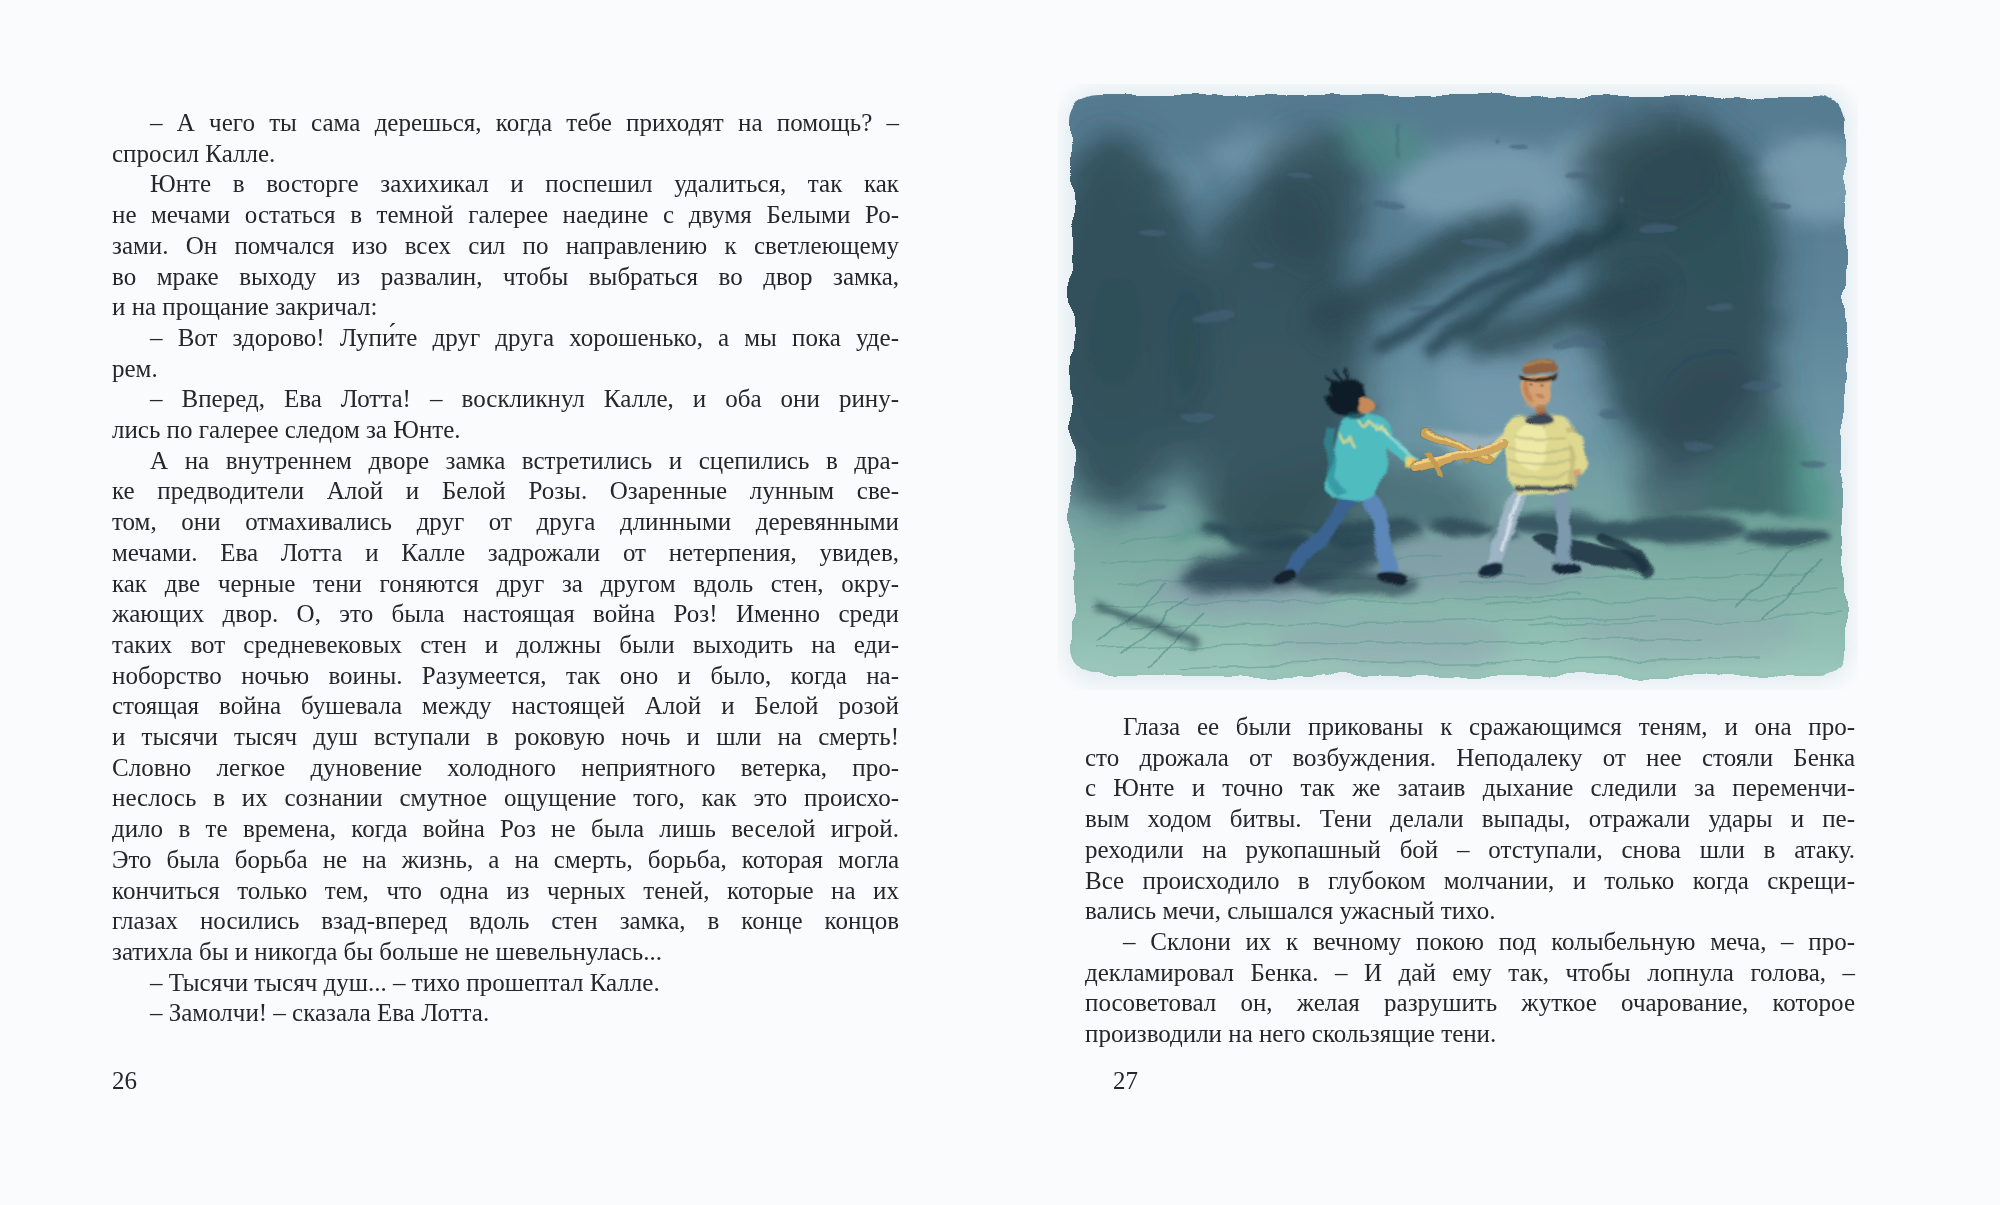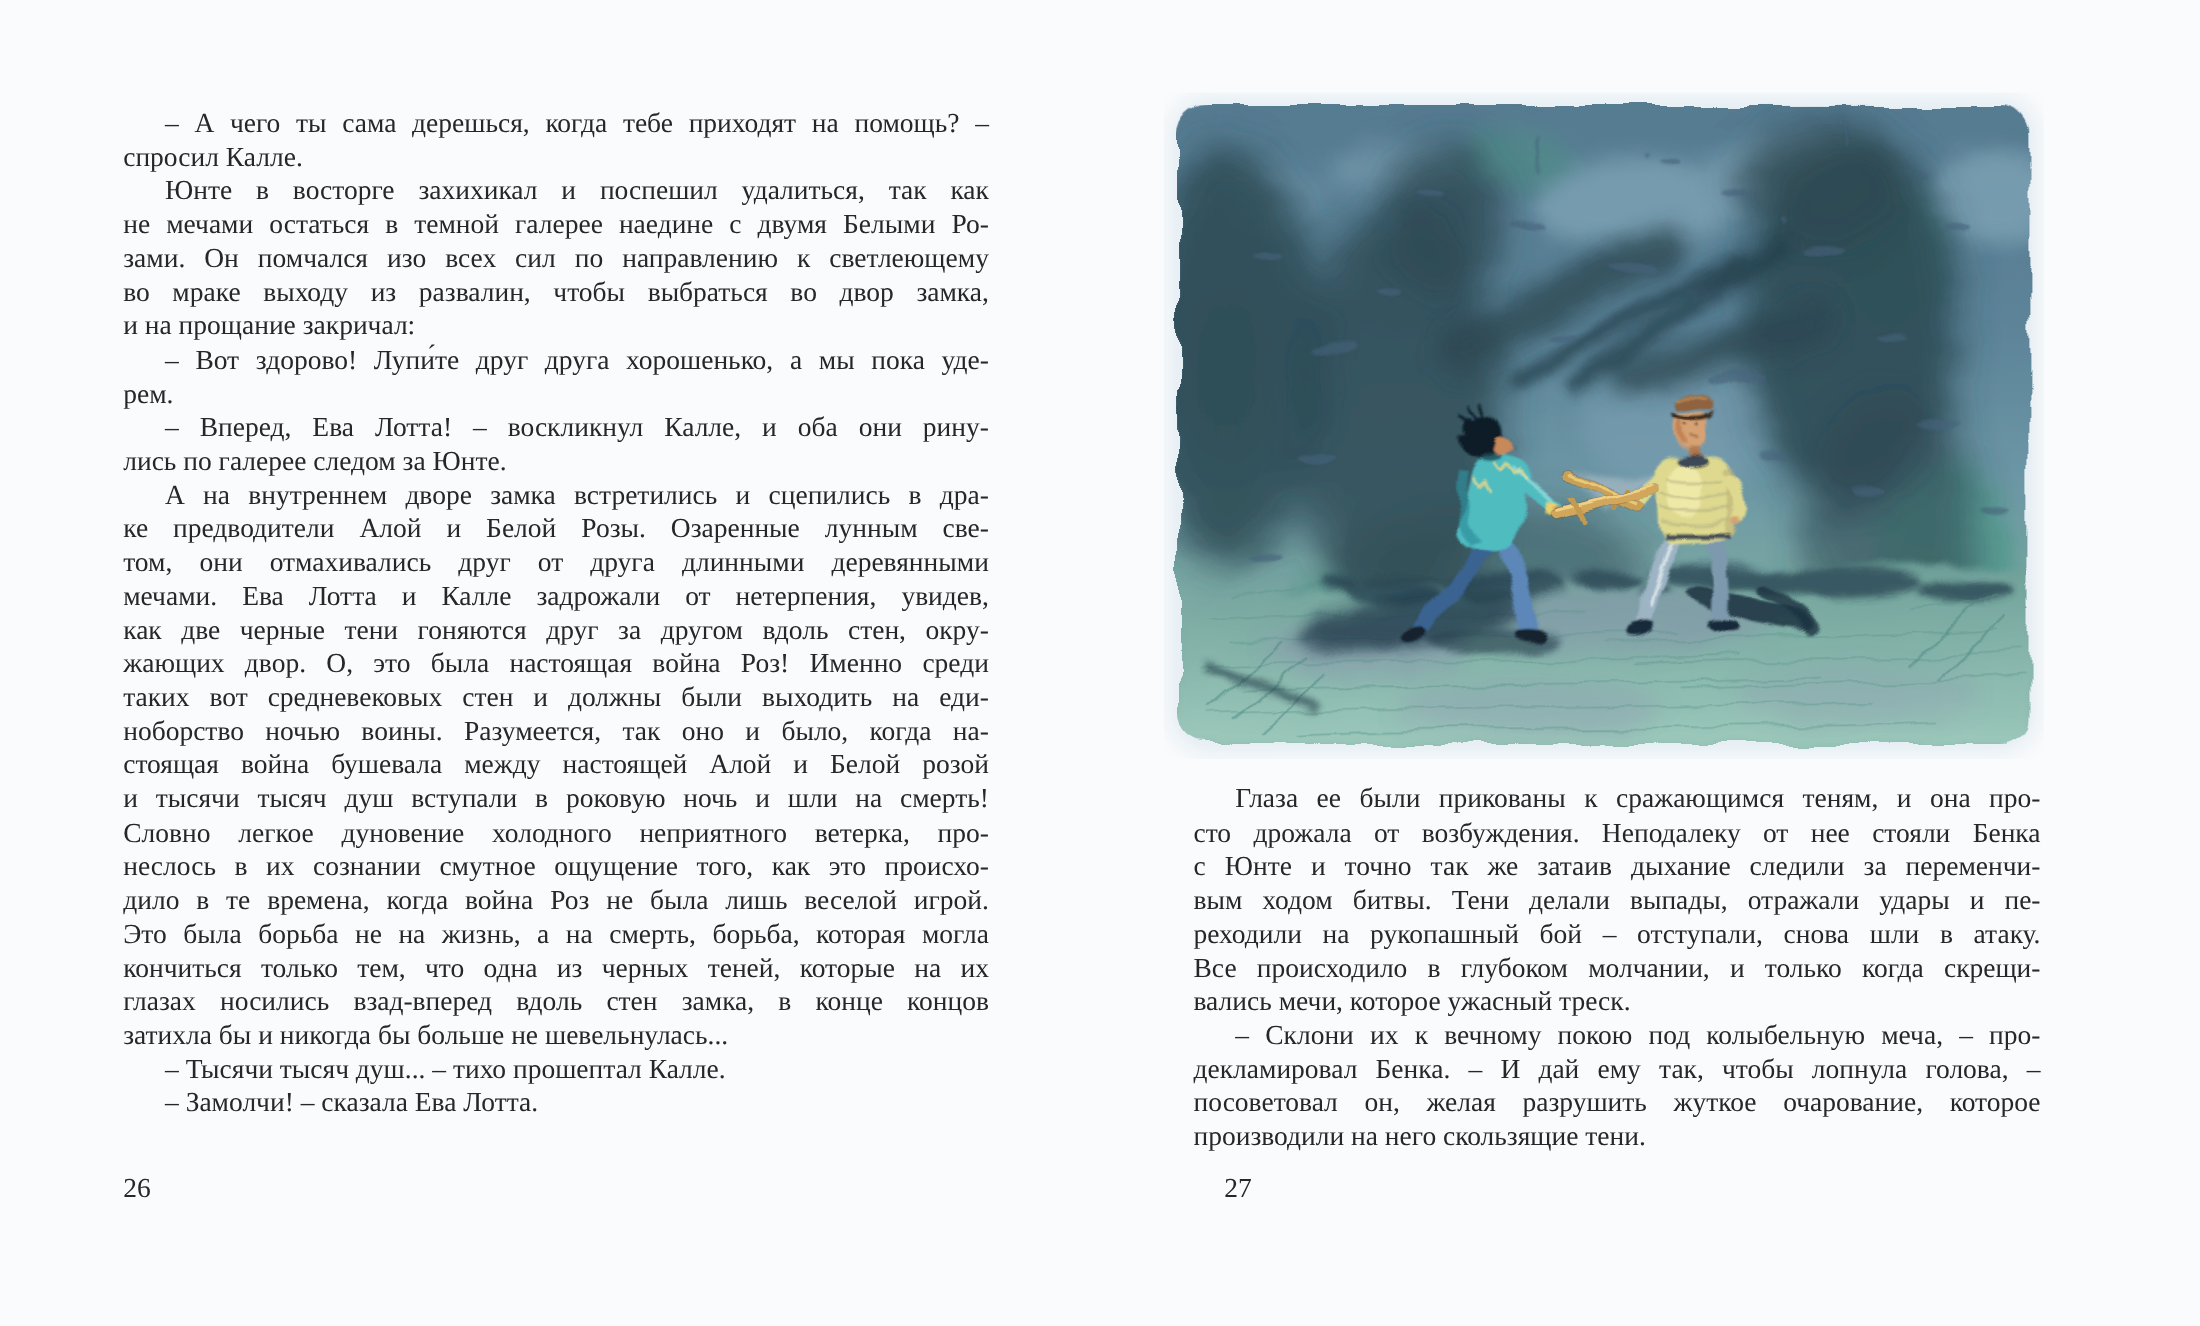--- a/index.html
+++ b/index.html
@@ -17,21 +17,21 @@
     line-height:30.7px;
     text-rendering:optimizeLegibility;
   }
   .textblock .line{
     text-align:justify;
     text-align-last:justify;
     white-space:normal;
   }
   .textblock .line.nj{ text-align-last:left; }
   .textblock .line.ind{ text-indent:38px; }
-  #left-text{ left:112px; top:98px; width:787px; }
+  #left-text{ left:112px; top:108px; width:787px; }
   #right-text{ left:1085px; top:712px; width:770px; }
   .pagenum{
     position:absolute;
     top:1067px;
     font-size:25px;
     text-align:left;
     color:#26262b;
   }
   #pn-left{ left:112px; width:787px; }
   #pn-right{ left:1113px; width:770px; }
@@ -313,21 +313,21 @@
       </svg>
     </div>
 
     <div id="right-text" class="textblock">
         <div class="line ind">Глаза ее были прикованы к сражающимся теням, и она про-</div>
         <div class="line">сто дрожала от возбуждения. Неподалеку от нее стояли Бенка</div>
         <div class="line">с Юнте и точно так же затаив дыхание следили за переменчи-</div>
         <div class="line">вым ходом битвы. Тени делали выпады, отражали удары и пе-</div>
         <div class="line">реходили на рукопашный бой – отступали, снова шли в атаку.</div>
         <div class="line">Все происходило в глубоком молчании, и только когда скрещи-</div>
-        <div class="line nj">вались мечи, которое ужасный треск.</div>
+        <div class="line nj">вались мечи, слышался ужасный тихо.</div>
         <div class="line ind">– Склони их к вечному покою под колыбельную меча, – про-</div>
         <div class="line">декламировал Бенка. – И дай ему так, чтобы лопнула голова, –</div>
         <div class="line">посоветовал он, желая разрушить жуткое очарование, которое</div>
         <div class="line nj">производили на него скользящие тени.</div>
       </div>
     <div id="pn-right" class="pagenum">27</div>
   </div>
 
 </div>
 

